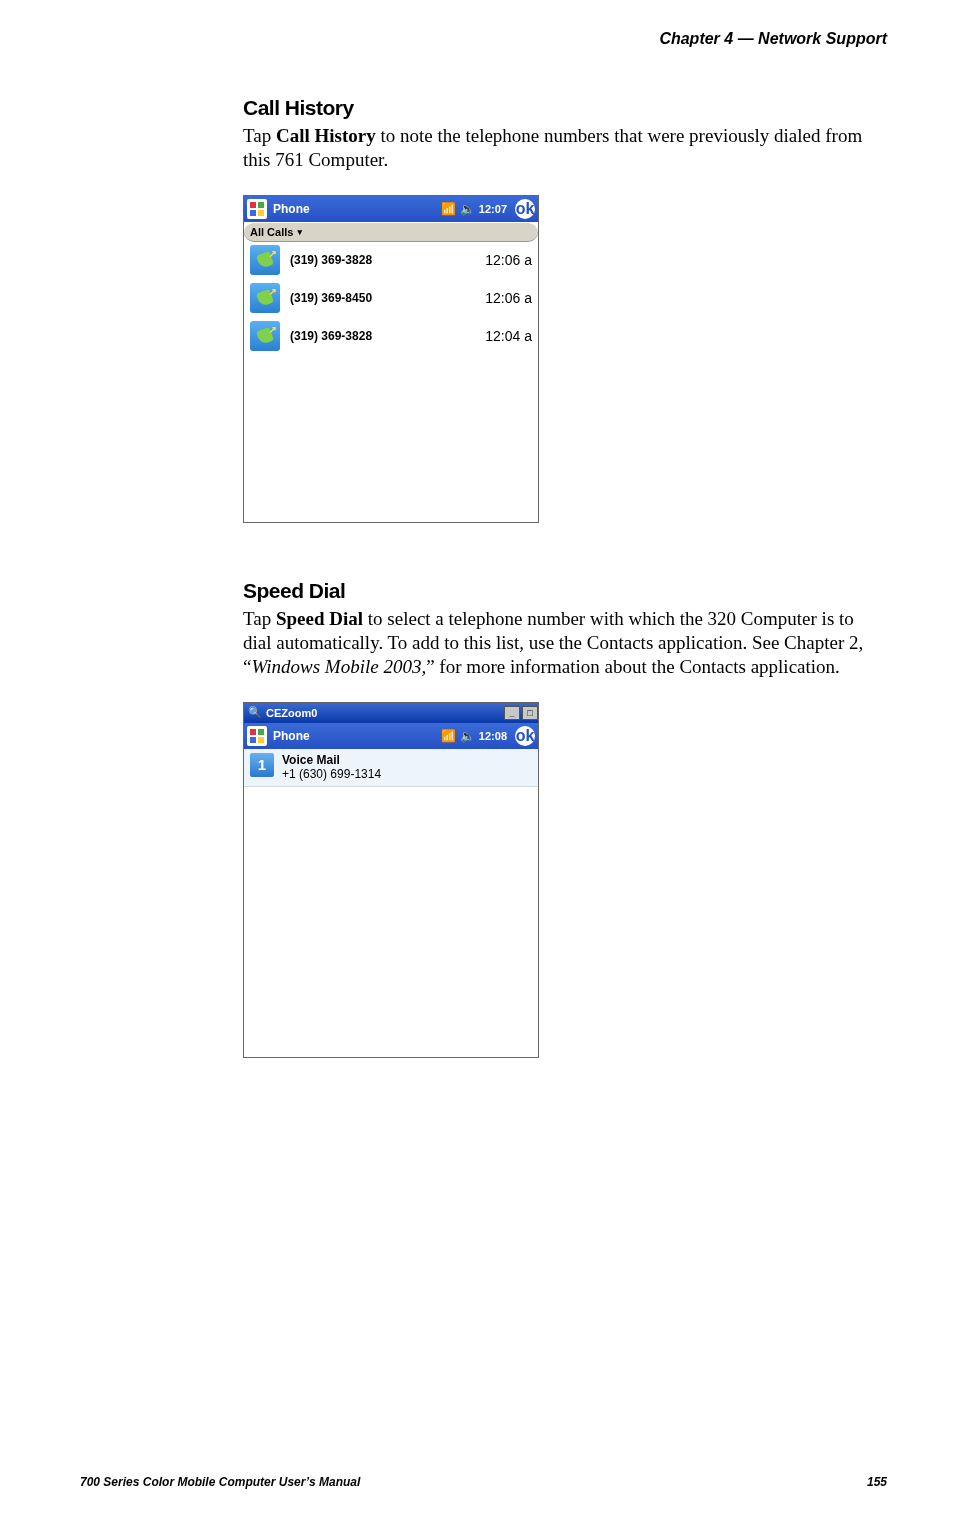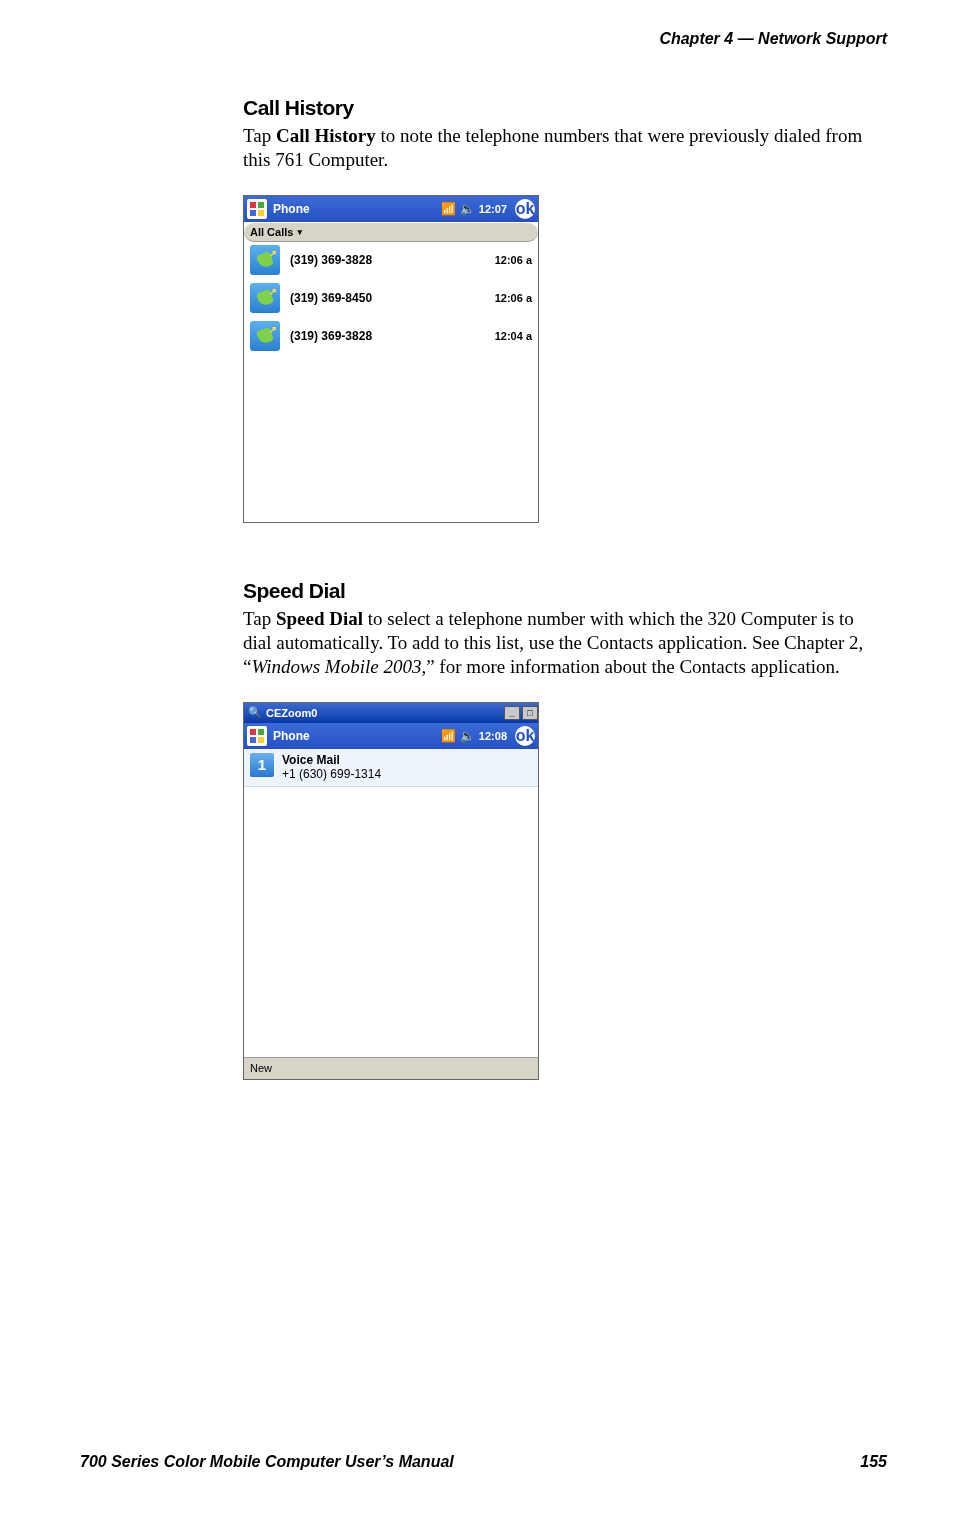--- a/index.html
+++ b/index.html
@@ -128,21 +128,21 @@
       transform: rotate(-20deg);
     }
     .call-icon .arrowout {
       position: absolute;
       top: 3px; right: 3px;
       color: #ffde3a;
       font-size: 10px;
       font-weight: bold;
     }
     .call-num { flex: 1; font-weight: bold; font-size: 12px; }
-    .call-time { font-size: 11px; font-weight: bold; }
+    .call-time { font-size: 14px; }
 
     .bottom-bar {
       background: #d8d4c8;
       border-top: 1px solid #999;
       height: 22px;
       display: flex;
       align-items: center;
       justify-content: space-between;
       padding: 0 6px;
       font-size: 11px;
@@ -203,29 +203,29 @@
       font-weight: bold;
       font-size: 15px;
       border-radius: 2px;
       display: flex; align-items: center; justify-content: center;
     }
     .speed-info .name { font-weight: bold; font-size: 12px; }
     .speed-info .num { font-size: 12px; }
 
     .footer {
       position: absolute;
-      bottom: 48px;
+      bottom: 30px;
       left: 80px;
       right: 80px;
       display: flex;
       justify-content: space-between;
       font-family: 'Segoe UI', Arial, sans-serif;
       font-weight: bold;
       font-style: italic;
-      font-size: 16px;
+      font-size: 12px;
     }
   </style>
 </head>
 <body>
 
 <div class="page">
 
   <div class="header">
     <span>Chapter</span>
     <span> </span>
@@ -333,24 +333,20 @@
       </div>
       <div class="speed-list">
         <div class="speed-row">
           <div class="speed-num">1</div>
           <div class="speed-info">
             <div class="name">Voice Mail</div>
             <div class="num">+1 (630) 699-1314</div>
           </div>
         </div>
       </div>
-      <div class="bottom-bar">
-        <span>New</span>
-        <span></span>
-      </div>
     </div>
 
   </div>
 
   <div class="footer">
     <span>700 Series Color Mobile Computer User’s Manual</span>
     <span>155</span>
   </div>
 
 </div>

